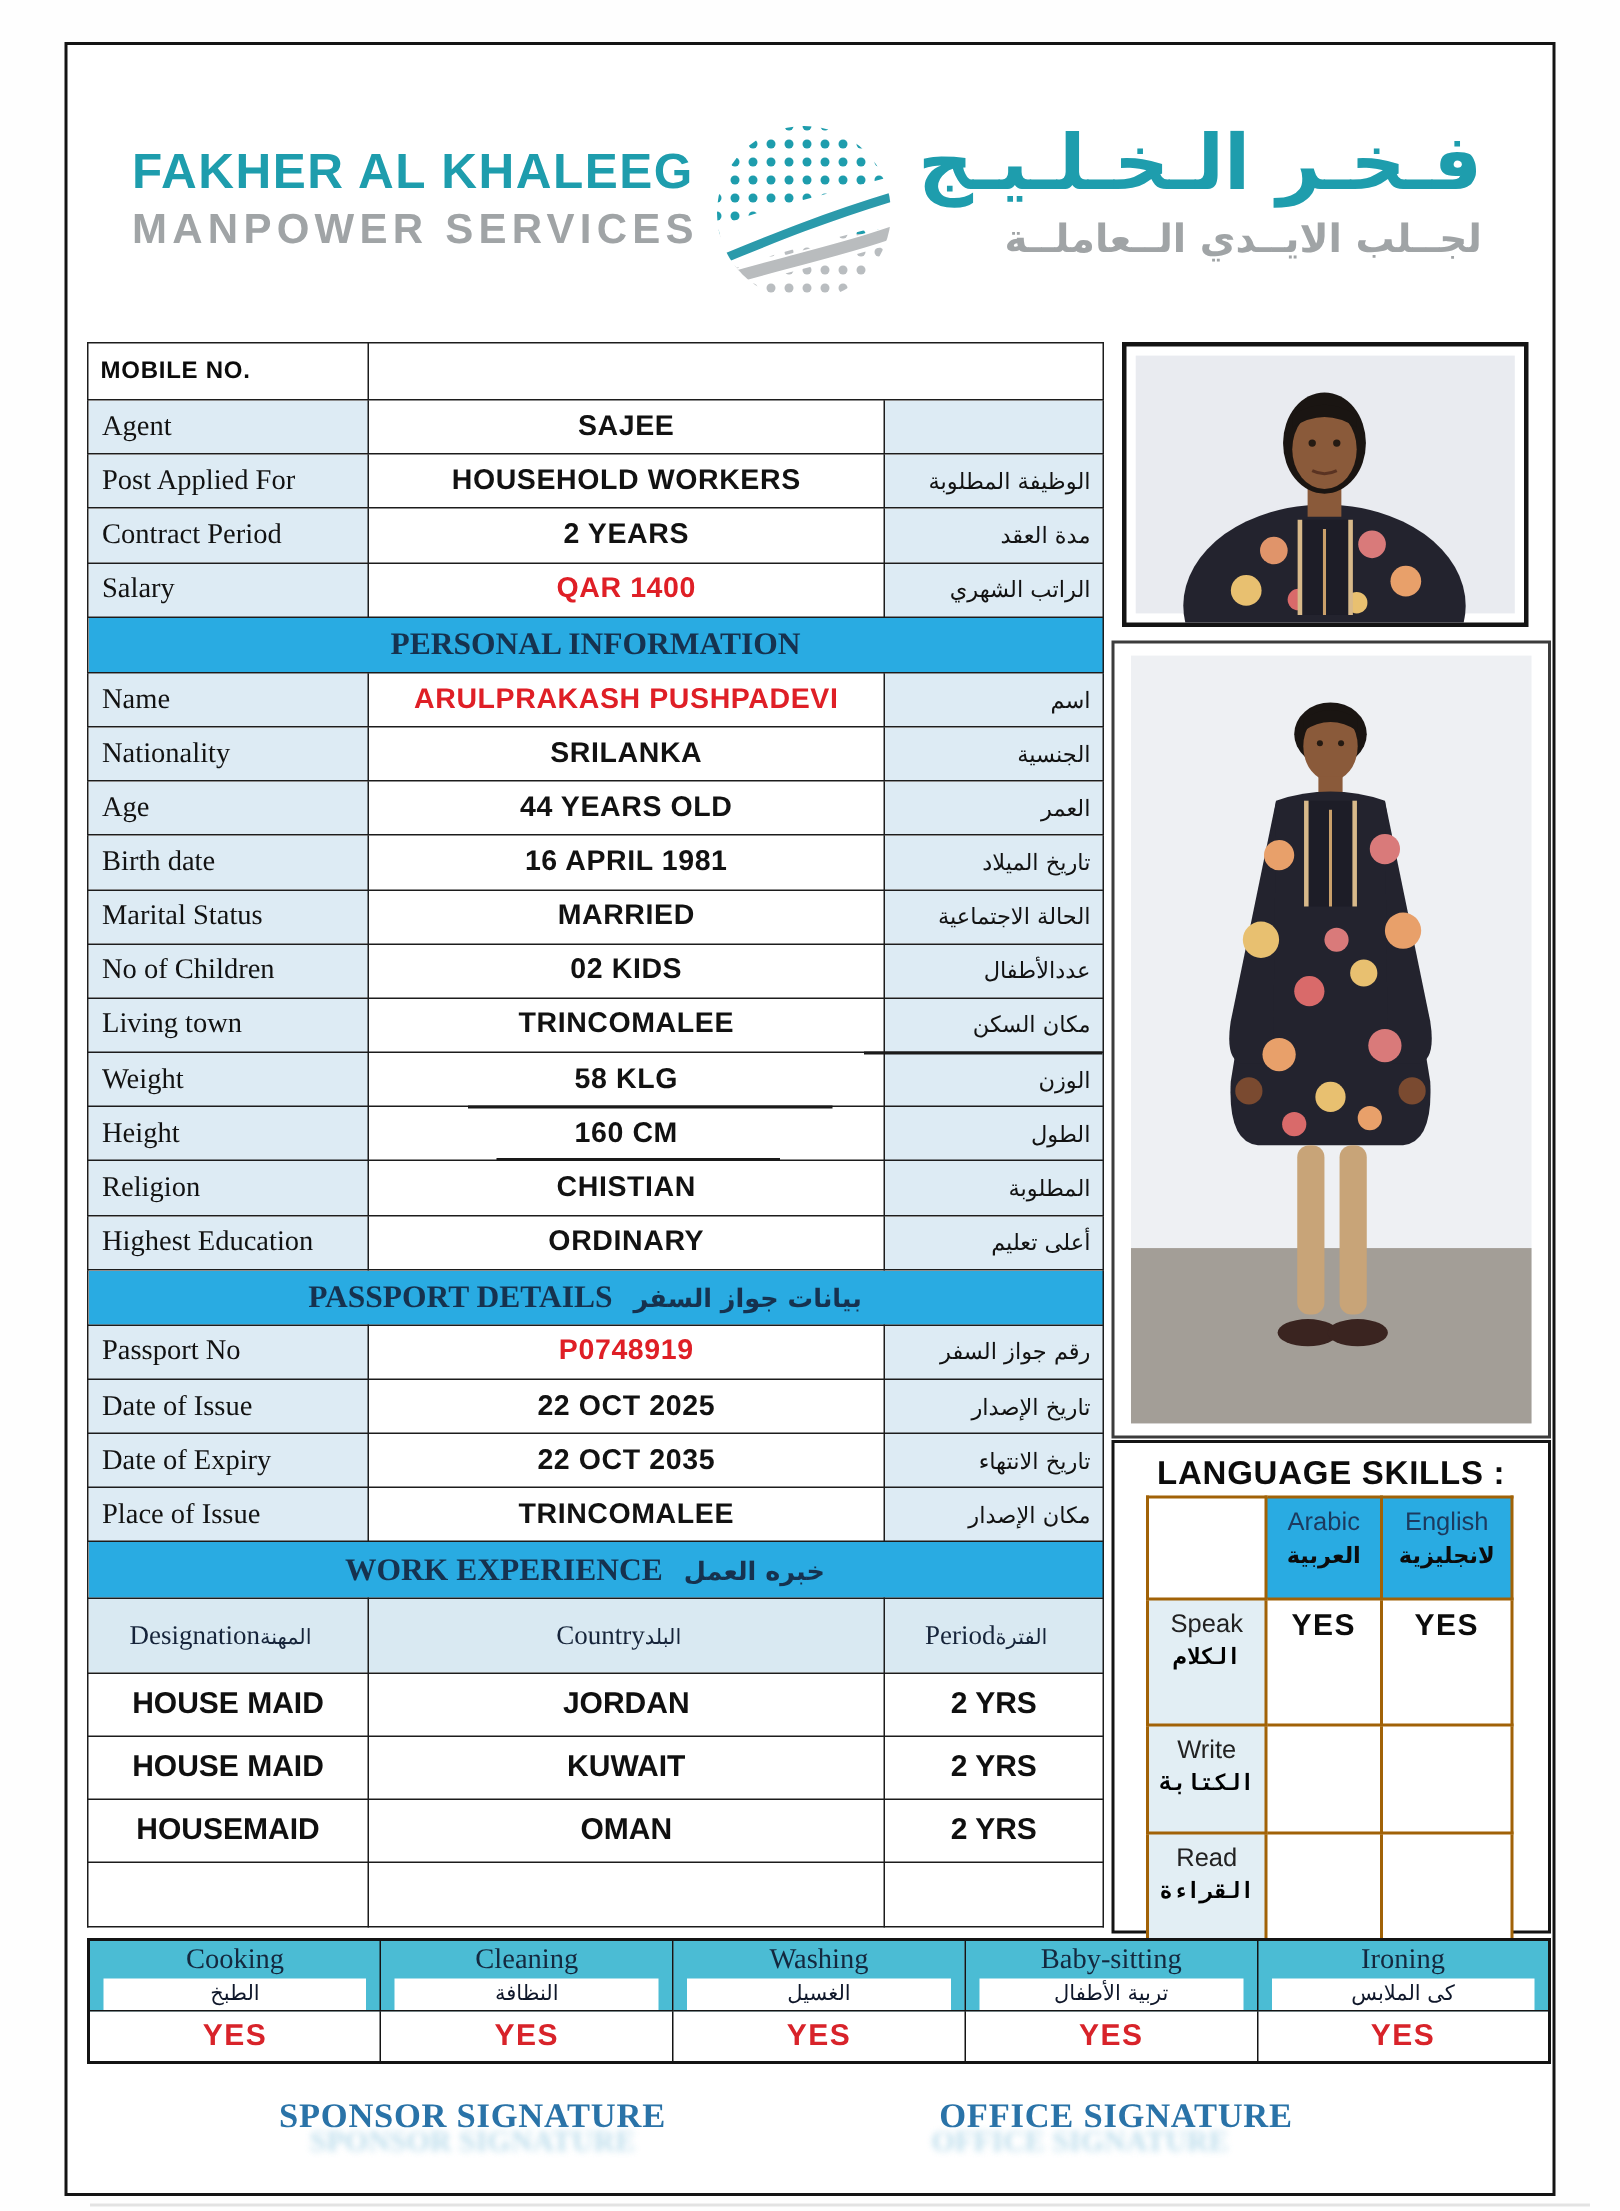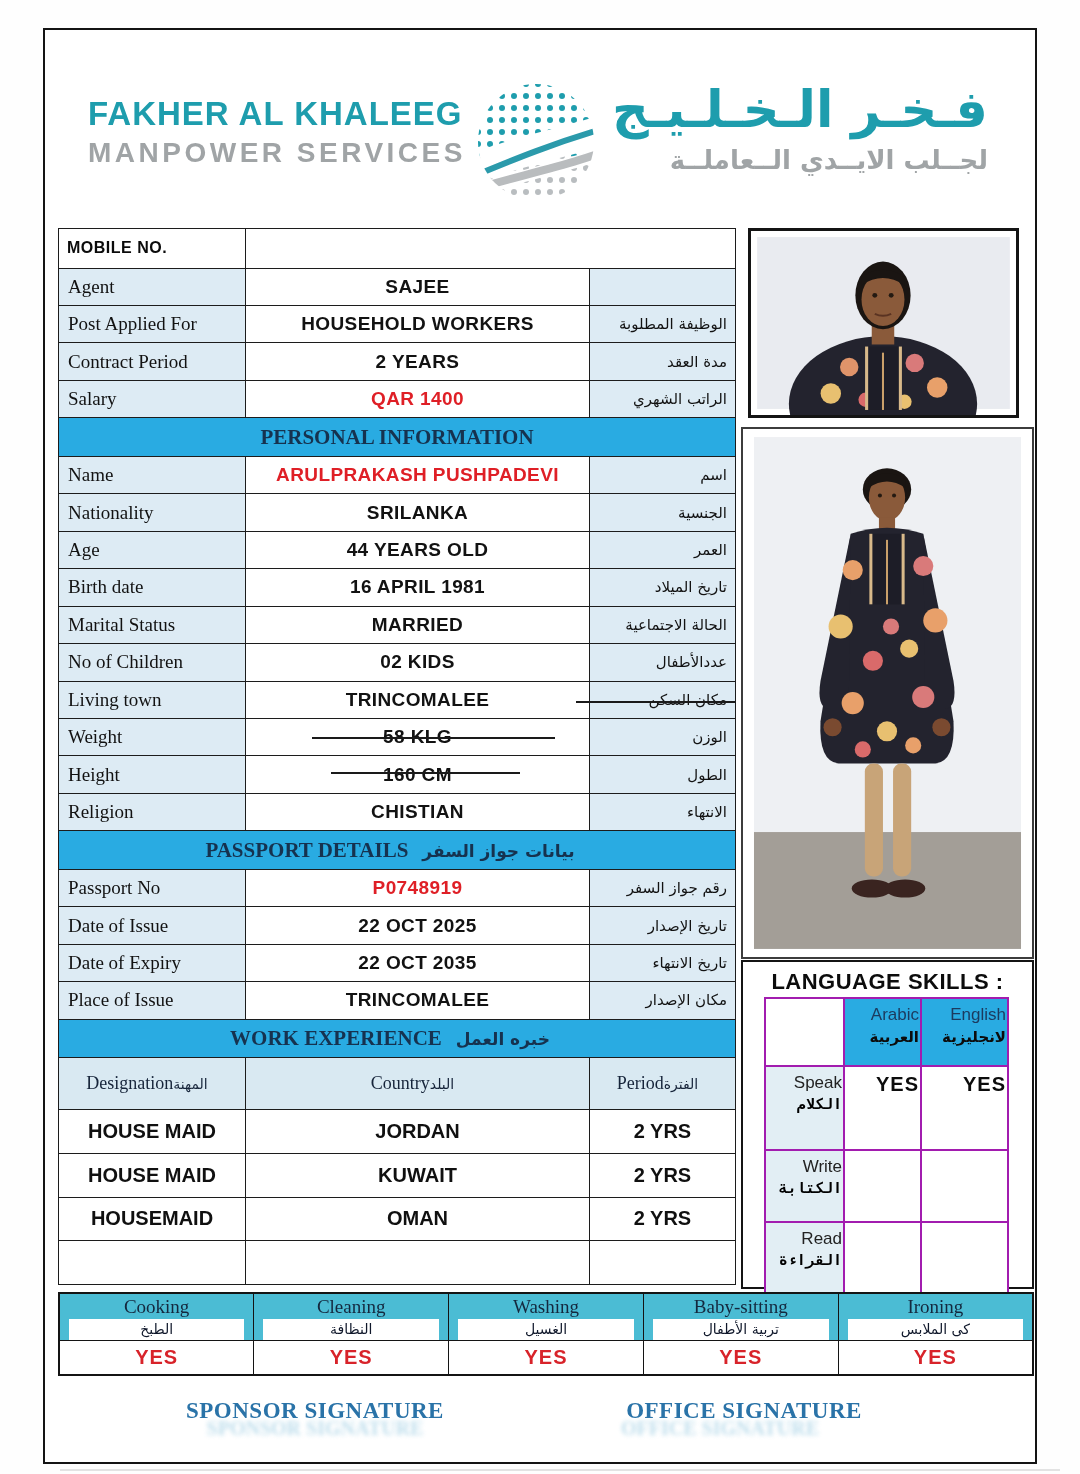--- a/index.html
+++ b/index.html
@@ -39,21 +39,21 @@
 
   
   .photo-head{position:absolute;left:748px;top:228px;width:265px;height:184px;border:3px solid #141414;background:#fff;}
   .photo-full{position:absolute;left:741px;top:427px;width:289px;height:528px;border:2px solid #3c3c3c;background:#fff;}
   .photo-head svg,.photo-full svg{display:block;width:100%;height:100%;}
 
   
   .lang-box{position:absolute;left:741px;top:960px;width:289px;height:325px;border:2px solid #141414;background:#fff;}
   .lang-title{margin-top:7px;text-align:center;font-weight:800;font-size:22px;color:#0c0c0c;letter-spacing:.5px;}
   .lang-table{position:absolute;left:21px;top:35px;width:243px;height:283px;table-layout:fixed;}
-  .lang-table td{border:2px solid #a21caf;vertical-align:top;text-align:right;}
+  .lang-table td{border:2px solid #a16207;vertical-align:top;text-align:center;}
   .lang-corner{background:#fff;}
   .lang-colhead{background:#29abe2;padding-top:6px;}
   .lang-colhead .en{font-size:17px;color:#1c3a5e;}
   .lang-colhead .arx{font-family:"DejaVu Sans",sans-serif;font-size:15px;font-weight:bold;color:#0c0c0c;margin-top:3px;}
   .lang-rowlbl{background:#e2eef4;padding-top:6px;}
   .lang-rowlbl .en{font-size:17px;color:#222;}
   .lang-rowlbl .arx{font-family:Liberation Mono, monospace;font-size:15px;font-weight:bold;color:#000000;margin-top:2px;}
   .lang-val{background:#fff;font-weight:800;font-size:20px;color:#0c0c0c;padding-top:6px;letter-spacing:1px;}
 
   
@@ -189,21 +189,26 @@
       <td class="ar">الوزن</td>
     </tr>
     <tr>
       <td class="lbl">Height</td>
       <td class="val">160 CM</td>
       <td class="ar">الطول</td>
     </tr>
     <tr>
       <td class="lbl">Religion</td>
       <td class="val">CHISTIAN</td>
-      <td class="ar">الانتهاء</td>
+      <td class="ar">المطلوبة</td>
+    </tr>
+    <tr>
+      <td class="lbl">Highest Education</td>
+      <td class="val">ORDINARY</td>
+      <td class="ar">أعلى تعليم</td>
     </tr>
 
     <tr class="sec">
       <td colspan="3">
         <span>PASSPORT DETAILS</span><span class="sec-ar">بيانات جواز السفر</span>
       </td>
     </tr>
     <tr>
       <td class="lbl">Passport No</td>
       <td class="val red">P0748919</td>

